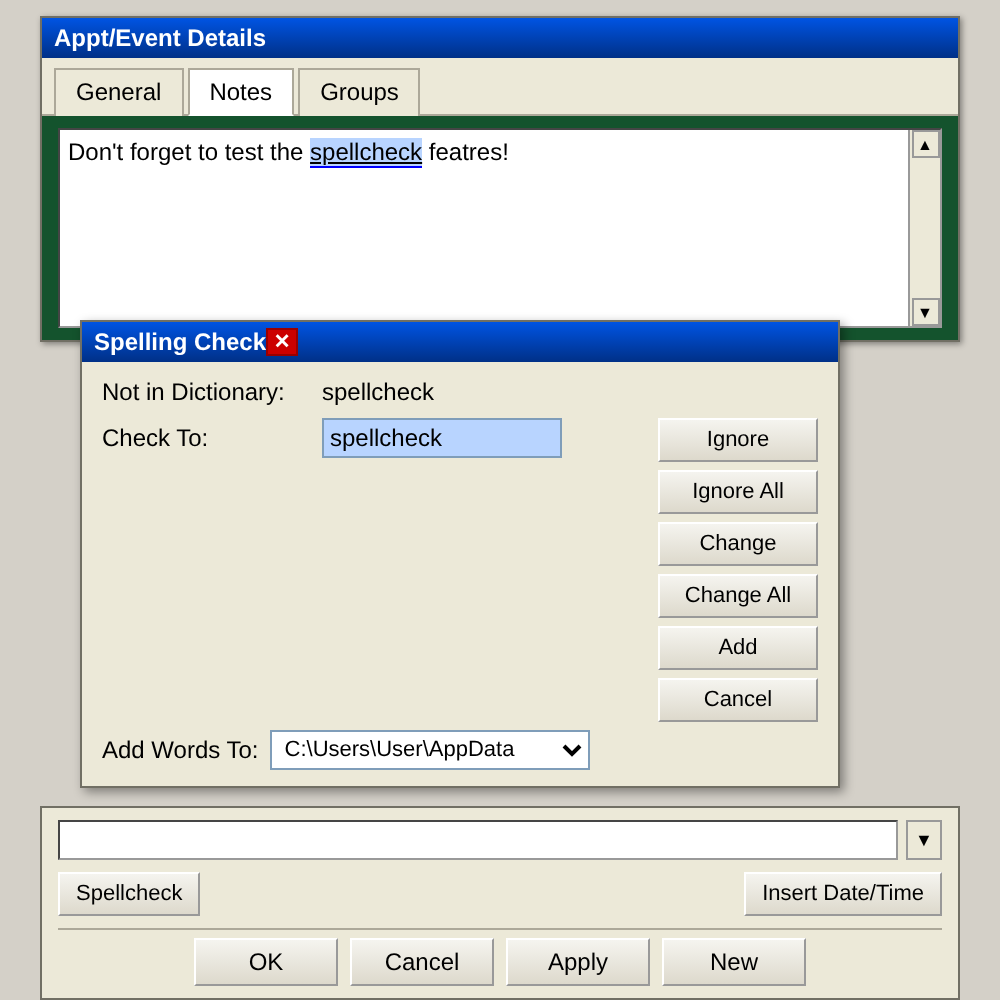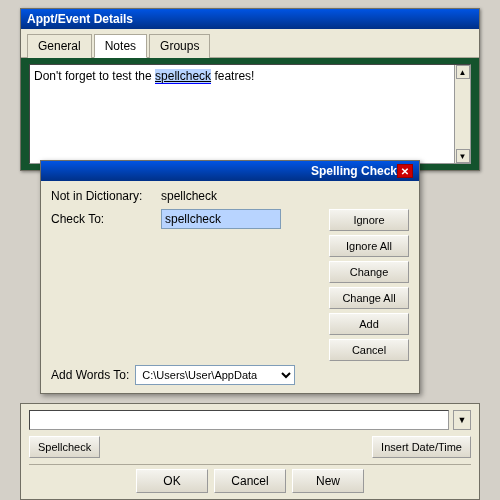--- a/index.html
+++ b/index.html
@@ -115,21 +115,21 @@
       z-index: 10;
     }
 
     .spell-title-bar {
       background: linear-gradient(to bottom, #0054e3 0%, #003087 100%);
       color: white;
       padding: 3px 6px;
       font-size: 12px;
       font-weight: bold;
       display: flex;
-      justify-content: flex-end;
+      justify-content: flex-start;
       align-items: center;
     }
 
     .spell-close-btn {
       background: #cc0000;
       color: white;
       border: 1px solid #990000;
       width: 16px;
       height: 14px;
       font-size: 10px;
@@ -376,15 +376,16 @@
     <input type="text" class="toolbar-input" style="">
     <div class="toolbar-dropdown-btn">▼</div>
   </div>
   <div class="toolbar-buttons">
     <button class="toolbar-btn">Spellcheck</button>
     <button class="toolbar-btn">Insert Date/Time</button>
   </div>
   <div class="dialog-footer">
     <button class="footer-btn">OK</button>
     <button class="footer-btn">Cancel</button>
+    <button class="footer-btn">Apply</button>
     <button class="footer-btn">New</button>
   </div>
 </div>
 
 </body></html>

